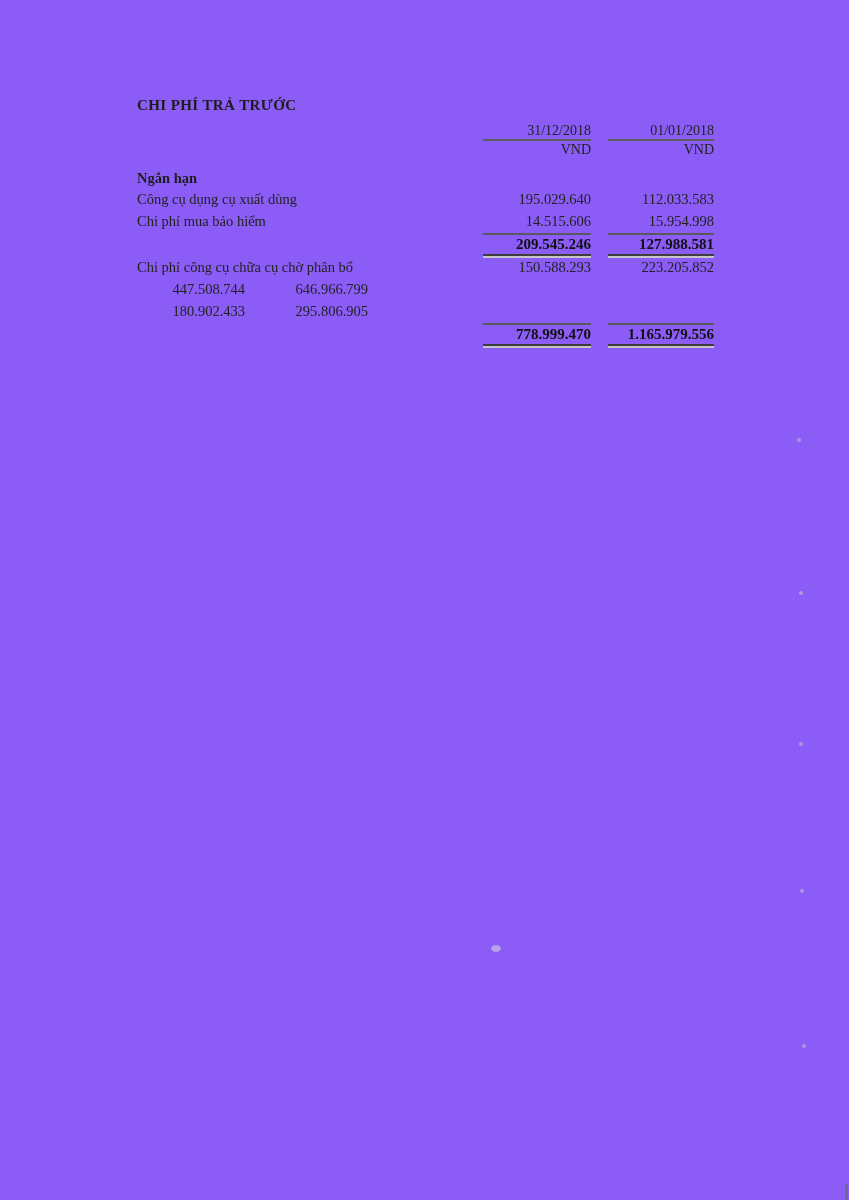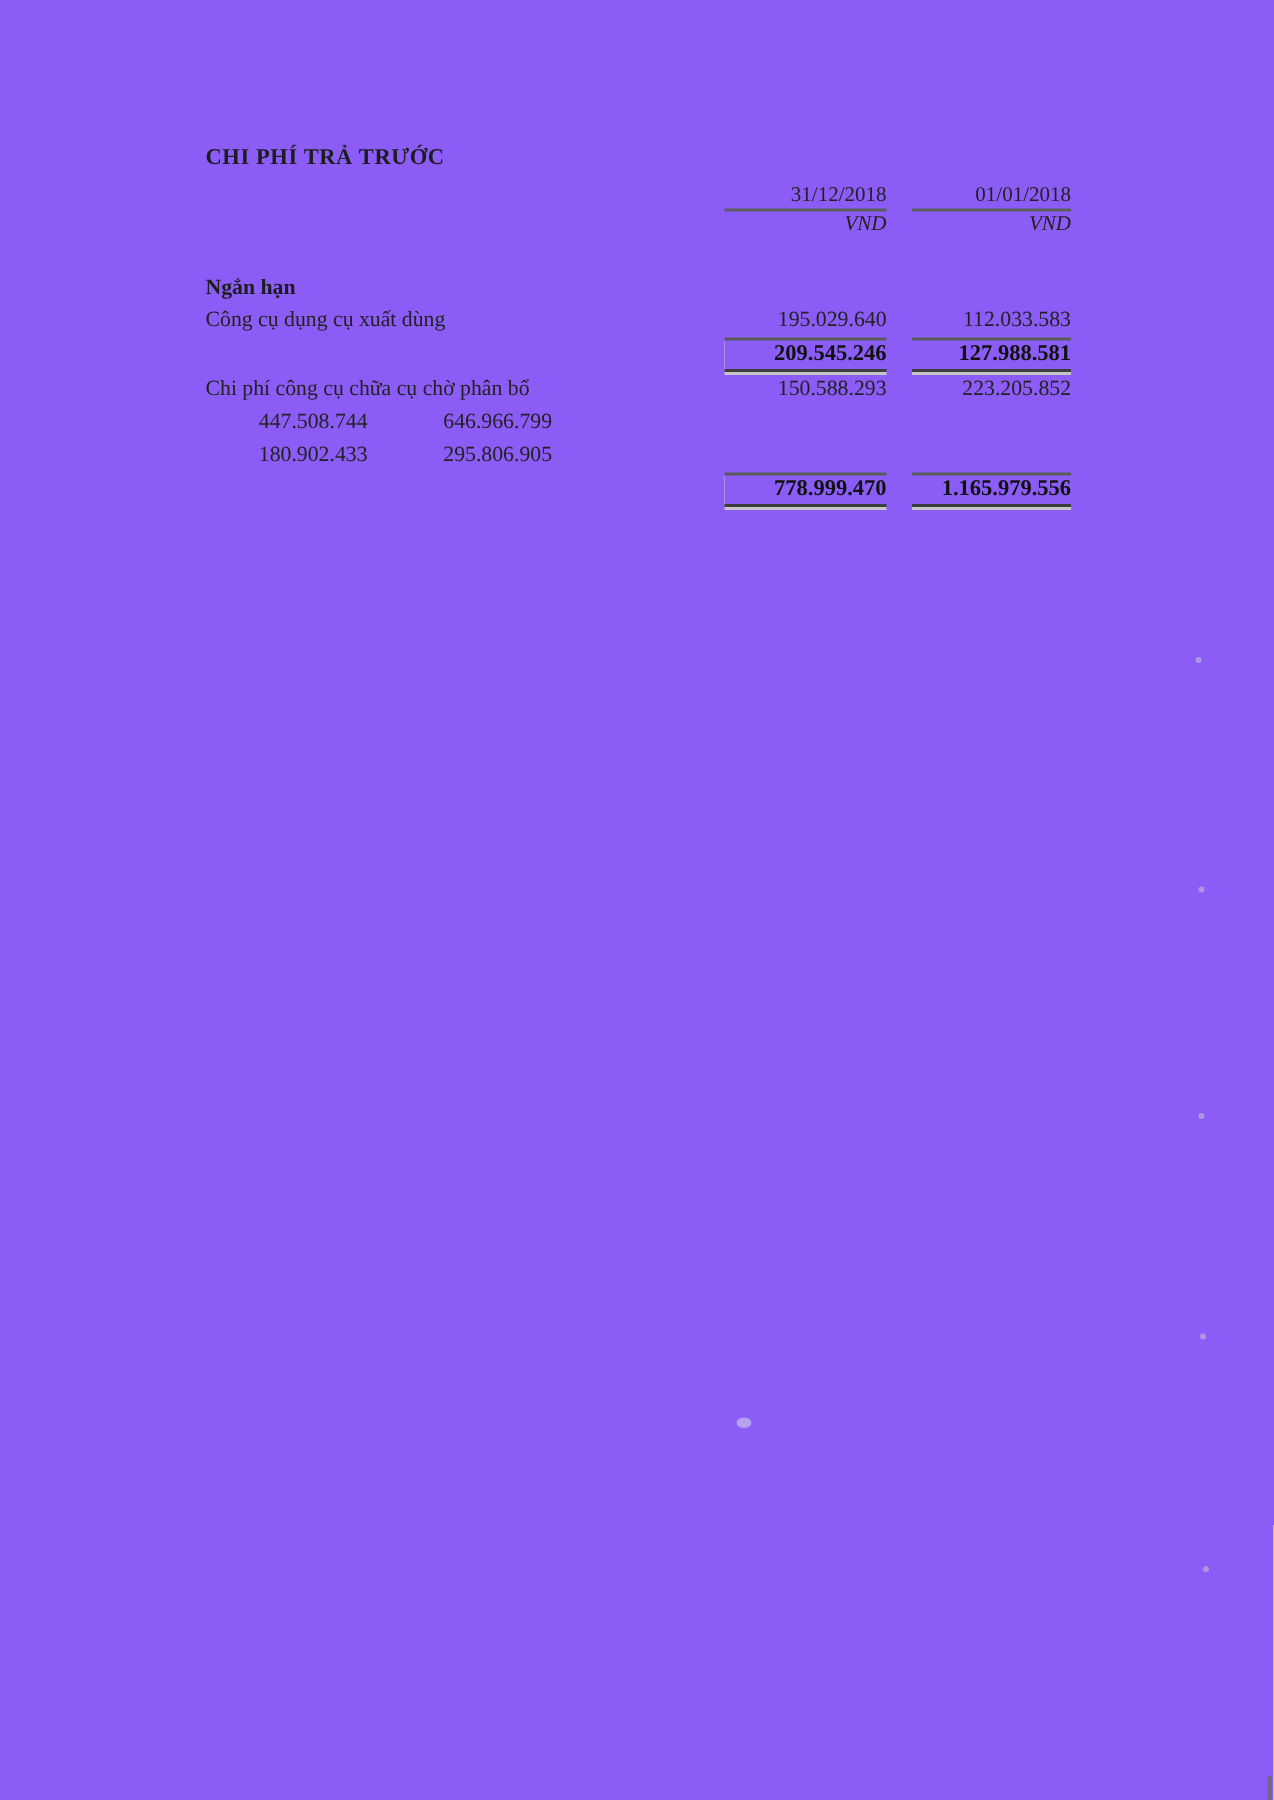--- a/index.html
+++ b/index.html
@@ -35,27 +35,27 @@
   .c1   { width: 108px; text-align: right; font-size: 14.5px; line-height: 21px; }
   .gapc { width: 17px; }
   .c2   { width: 106px; text-align: right; font-size: 14.5px; line-height: 21px; }
   .hdr-dates { height: 18px; }
   .hdr-dates .c1, .hdr-dates .c2 {
     border-bottom: 2px solid #5e5e5e;
     font-size: 14px;
     line-height: 16px;
   }
   .hdr-unit { height: 19px; }
-  .hdr-unit .c1, .hdr-unit .c2 { font-size: 14px; font-style: italic; }
+  .hdr-unit .c1, .hdr-unit .c2 { font-size: 14px; }
   .sec-head {
     font-weight: bold;
     font-size: 14.5px;
     color: #1d1d1d;
   }
-  .sec-head-1 { margin-top: 22px; height: 20px; line-height: 20px; }
+  .sec-head-1 { margin-top: 8px; height: 20px; line-height: 20px; }
   .sec-head-2 { margin-top: 16px; height: 22px; line-height: 24px; }
   .data-row { height: 22px; }
   .total-row { height: 24px; }
   .total-row .c1, .total-row .c2 {
     border-top: 2px solid #5a5a5a;
     border-bottom: 2px solid #3d3d3d;
     box-shadow: 0 2px 0 #c6c6c6;
     font-weight: bold;
     font-size: 15px;
     line-height: 19px;
@@ -104,20 +104,26 @@
 
     <div class="sec-head sec-head-1">Ngắn hạn</div>
 
     <div class="row data-row">
       <div class="lbl">Công cụ dụng cụ xuất dùng</div>
       <div class="c1">195.029.640</div>
       <div class="gapc"></div>
       <div class="c2">112.033.583</div>
     </div>
 
+    <div class="row data-row">
+      <div class="lbl">Chi phí mua bảo hiểm</div>
+      <div class="c1">14.515.606</div>
+      <div class="gapc"></div>
+      <div class="c2">15.954.998</div>
+    </div>
 
     <div class="row total-row">
       <div class="lbl"></div>
       <div class="c1">209.545.246</div>
       <div class="gapc"></div>
       <div class="c2">127.988.581</div>
     </div>
 
 
     <div class="row data-row">

